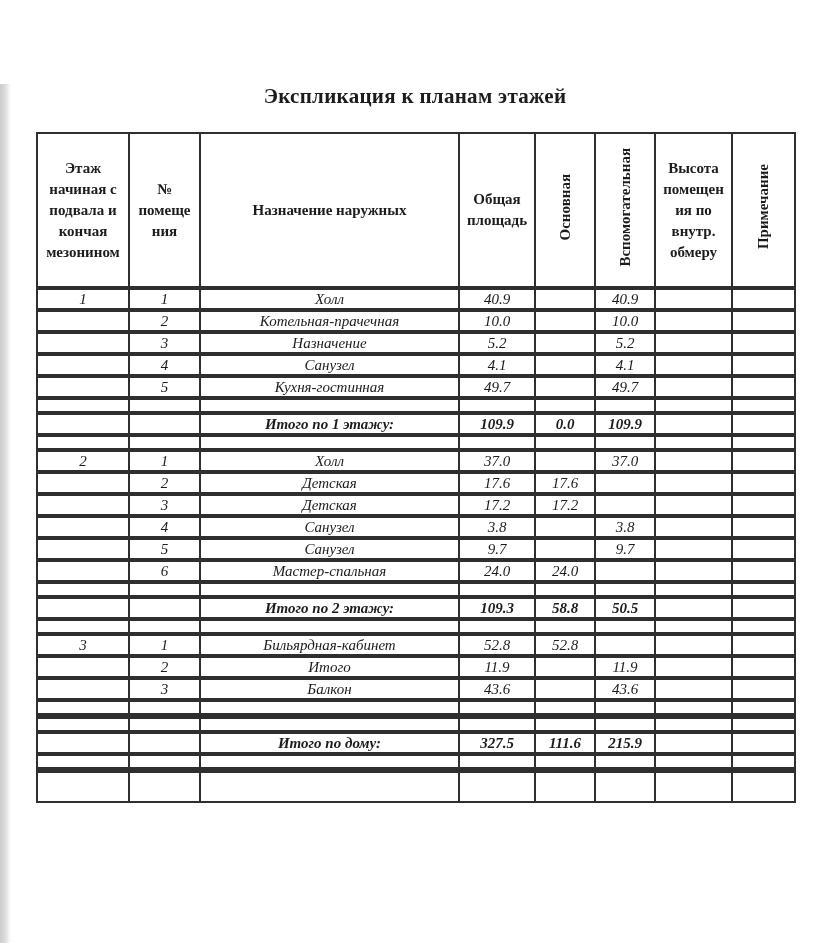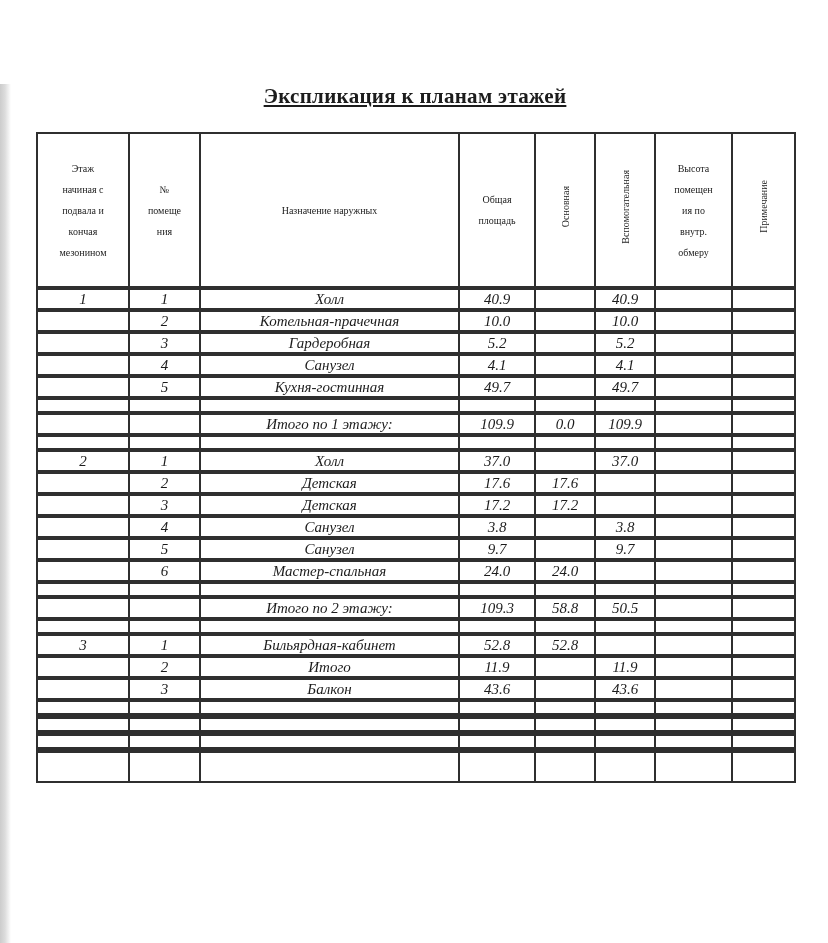--- a/index.html
+++ b/index.html
@@ -17,59 +17,58 @@
     background: linear-gradient(to right, #cccccc 0%, #dcdcdc 45%, #efefef 75%, #ffffff 100%);
   }
   .doc-title {
     margin-top: 84px;
     margin-left: 36px;
     width: 758px;
     text-align: center;
     font-size: 21px;
     font-weight: bold;
     letter-spacing: 0.3px;
-    text-decoration: underline;
   }
   table.expl {
     margin-top: 23px;
     margin-left: 36px;
     width: 758px;
     border-collapse: collapse;
     table-layout: fixed;
   }
   table.expl th, table.expl td {
     border: 2px solid #2f2f2f;
     padding: 0;
     overflow: hidden;
     vertical-align: middle;
     text-align: center;
     white-space: pre-line;
   }
   table.expl th {
     height: 154px;
-    font-weight: normal;
-    font-size: 10px;
+    font-weight: bold;
+    font-size: 15px;
     line-height: 21px;
   }
   .vert {
     display: inline-block;
     writing-mode: vertical-rl;
     transform: rotate(180deg);
     white-space: nowrap;
     line-height: 15px;
   }
   tr.row-d td, tr.row-t td, tr.row-tt td, tr.row-e2 td {
     font-style: italic;
     font-size: 15px;
     line-height: 18px;
   }
   tr.row-d td  { height: 18px; }
   tr.row-sp td { height: 2px; }
   tr.row-e td  { height: 13px; }
-  tr.row-t td  { height: 19px; font-weight: normal; margin-top: 24px; }
+  tr.row-t td  { height: 19px; font-weight: bold; margin-top: 24px; }
   tr.row-tt td { height: 40px; font-weight: bold; }
   tr.row-e2 td { height: 30px; }
   td.cell-purpose, th.col-purpose { }
   td.cell-purpose { text-align: left; padding-left: 7px; padding-right: 3px; }
 </style>
 </head>
 <body>
 
 <div class="page">
   <div class="edge-strip"></div>
@@ -157,21 +156,21 @@
           <td class="cell-purpose"></td>
           <td class="cell-total-area"></td>
           <td class="cell-main-area"></td>
           <td class="cell-aux-area"></td>
           <td class="cell-height"></td>
           <td class="cell-note"></td>
         </tr>
         <tr class="row-d">
           <td class="cell-floor"></td>
           <td class="cell-room-number">3</td>
-          <td class="cell-purpose">Гардеробная</td>
+          <td class="cell-purpose">Назначение</td>
           <td class="cell-total-area">5.2</td>
           <td class="cell-main-area"></td>
           <td class="cell-aux-area">5.2</td>
           <td class="cell-height"></td>
           <td class="cell-note"></td>
         </tr>
         <tr class="row-sp">
           <td class="cell-floor"></td>
           <td class="cell-room-number"></td>
           <td class="cell-purpose"></td>
@@ -564,20 +563,30 @@
         <tr class="row-sp">
           <td class="cell-floor"></td>
           <td class="cell-room-number"></td>
           <td class="cell-purpose"></td>
           <td class="cell-total-area"></td>
           <td class="cell-main-area"></td>
           <td class="cell-aux-area"></td>
           <td class="cell-height"></td>
           <td class="cell-note"></td>
         </tr>
+        <tr class="row-t">
+          <td class="cell-floor"></td>
+          <td class="cell-room-number"></td>
+          <td class="cell-purpose">Итого по дому:</td>
+          <td class="cell-total-area">327.5</td>
+          <td class="cell-main-area">111.6</td>
+          <td class="cell-aux-area">215.9</td>
+          <td class="cell-height"></td>
+          <td class="cell-note"></td>
+        </tr>
         <tr class="row-sp">
           <td class="cell-floor"></td>
           <td class="cell-room-number"></td>
           <td class="cell-purpose"></td>
           <td class="cell-total-area"></td>
           <td class="cell-main-area"></td>
           <td class="cell-aux-area"></td>
           <td class="cell-height"></td>
           <td class="cell-note"></td>
         </tr>

